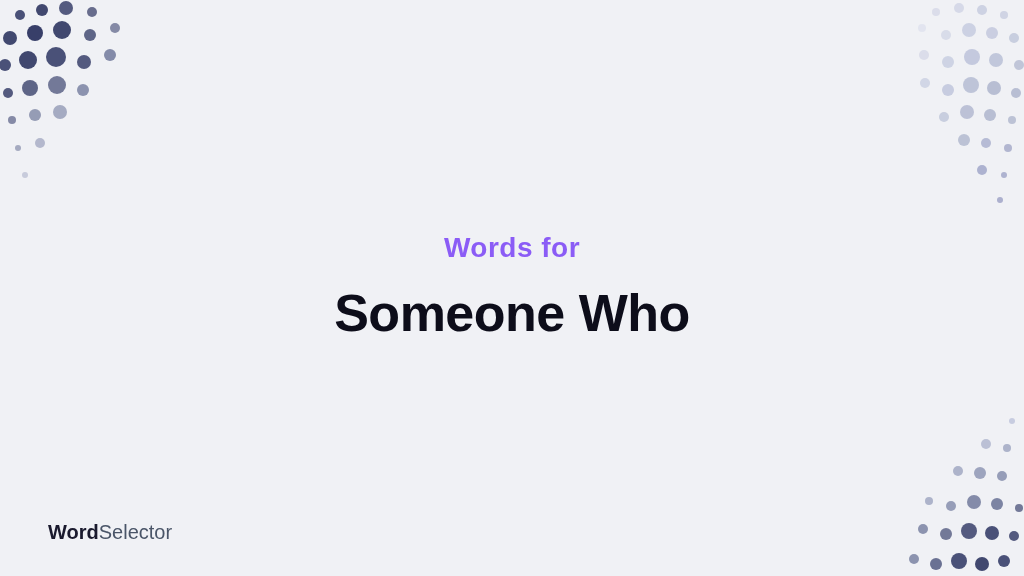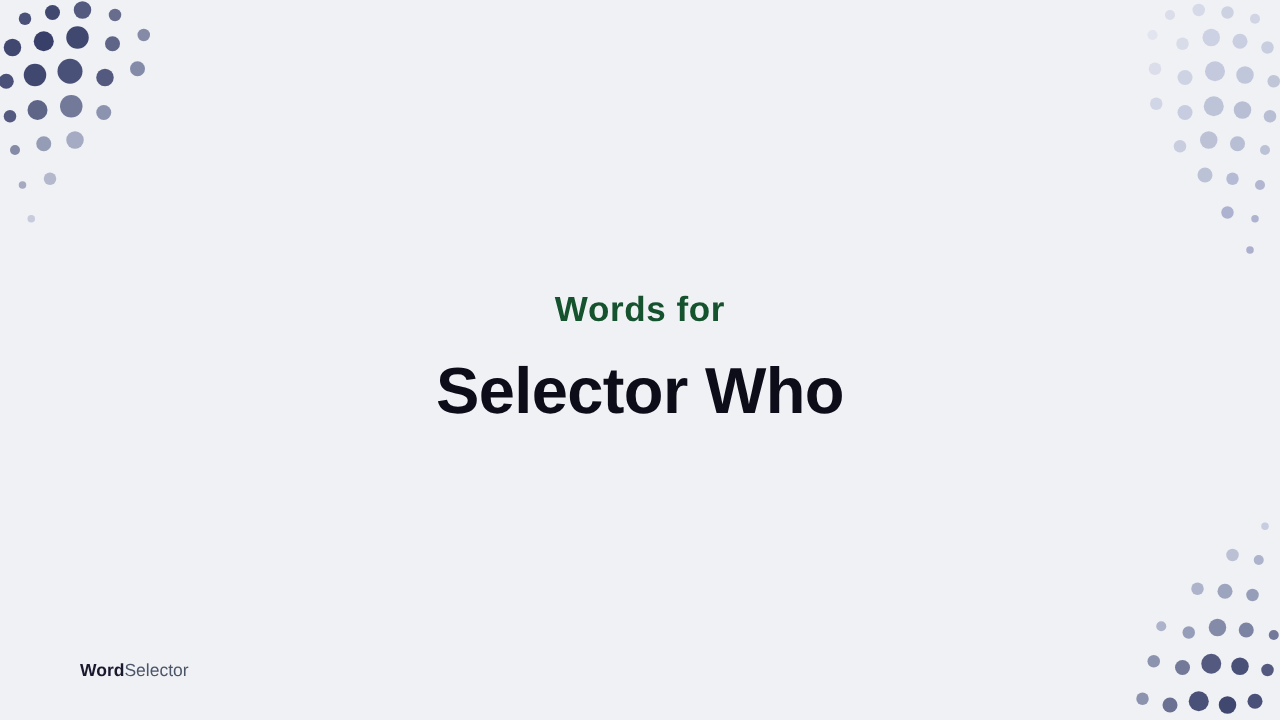--- a/index.html
+++ b/index.html
@@ -55,38 +55,38 @@
     }
 
     .content {
       text-align: center;
       z-index: 1;
     }
 
     .subtitle {
       font-size: 28px;
       font-weight: 600;
-      color: #14532d;
+      color: #8b5cf6;
       margin-bottom: 20px;
       letter-spacing: 0.5px;
     }
 
     .main-title {
       font-size: 52px;
       font-weight: 900;
       color: #0d0d1a;
       line-height: 1.15;
       letter-spacing: -0.5px;
     }
 
     .logo {
       position: absolute;
       bottom: 32px;
-      left: 64px;
-      font-size: 14px;
+      left: 48px;
+      font-size: 20px;
       font-weight: 700;
       color: #1a1a2e;
       z-index: 1;
       margin-top: 44px;
     }
 
     .logo-word {
       color: #1a1a2e;
       font-weight: 900;
     }
@@ -201,21 +201,21 @@
 
     <circle cx="183" cy="52" r="4" fill="#6a75a0" opacity="0.5"></circle>
     <circle cx="162" cy="48" r="5" fill="#7a85b0" opacity="0.45"></circle>
 
     <circle cx="188" cy="25" r="3" fill="#8a95c0" opacity="0.4"></circle>
   </svg>
 
   <div class="content">
     <p class="subtitle">Words for</p>
     <h1 class="main-title">
-      <span>Selector Who</span><br>
+      <span>Someone Who</span><br>
     </h1>
   </div>
 
   <div class="logo">
     <span class="logo-word">Word</span><span class="logo-selector">Selector</span>
   </div>
 
 </div>
 
 </body></html>

